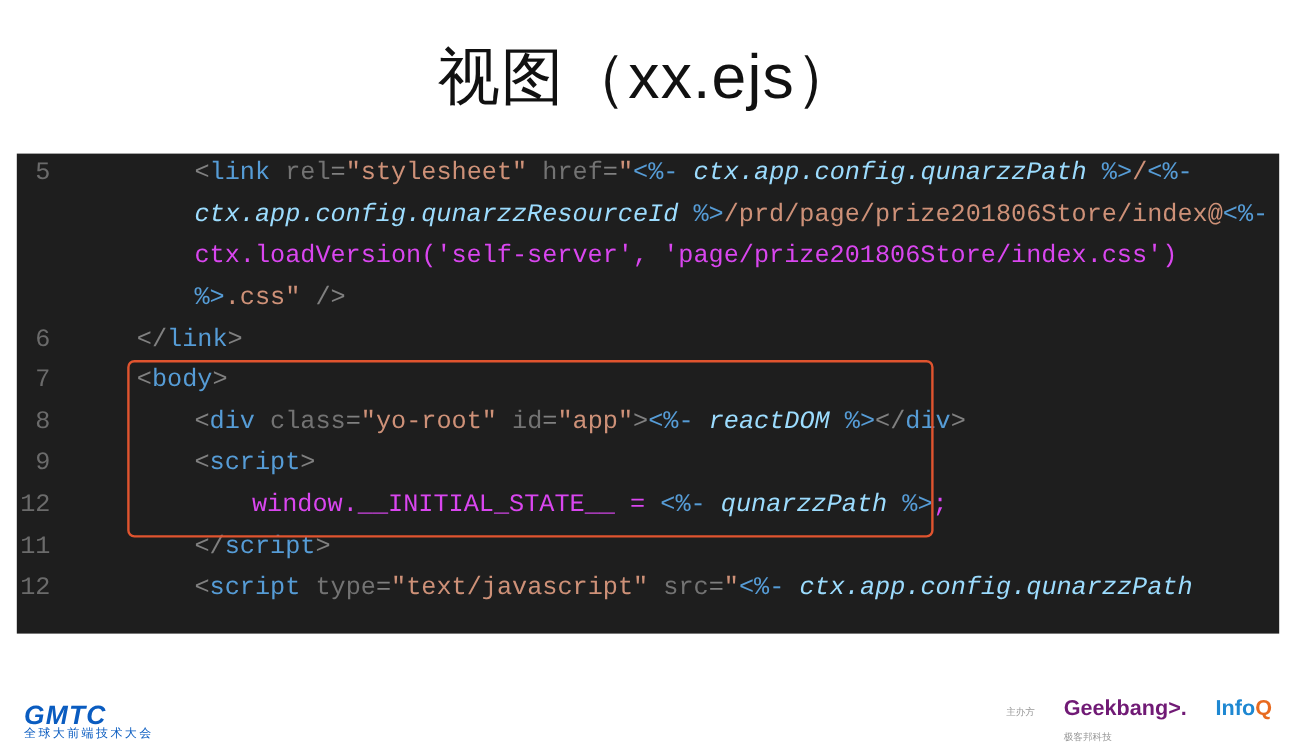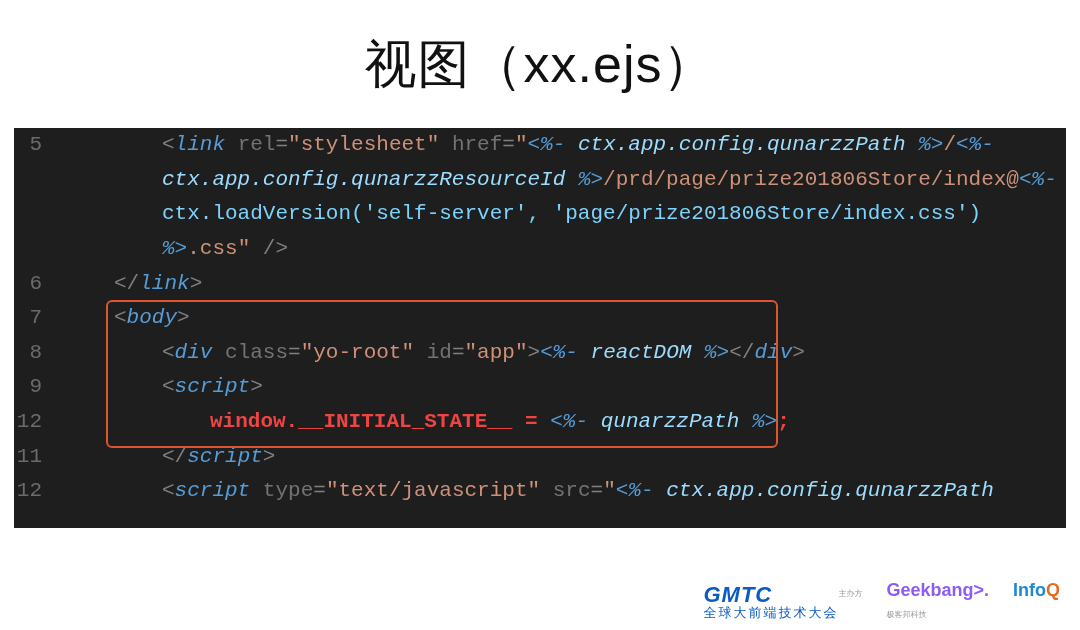--- a/index.html
+++ b/index.html
@@ -55,74 +55,74 @@
     white-space: pre;
     color: #d4d4d4;
     position: relative;
   }
   .indent1 { padding-left: 48px; }
   .indent2 { padding-left: 96px; }
   .indent3 { padding-left: 144px; }
 
   
   .pun  { color: #808080; }
-  .tag  { color: #569cd6; font-style: italic; }
+  .tag  { color: #569cd6; }
   .attr { color: #737373; }
   .str  { color: #ce9178; }
   .expr { color: #9cdcfe; font-style: italic; }
-  .lit  { color: #7dd3fc; }
-  .plain{ color: #ef4444; font-weight: bold; }
+  .lit  { color: #d946ef; }
+  .plain{ color: #d946ef; }
 
   .hilite-box {
     position: absolute;
     border: 2px solid #e0542f;
     border-radius: 6px;
     left: 92px;
     top: 172px;
     width: 668px;
     height: 144px;
     pointer-events: none;
   }
 
   .footer {
     position: absolute;
     left: 0;
     right: 0;
     bottom: 0;
     height: 52px;
     display: flex;
     align-items: center;
-    justify-content: flex-end;
+    justify-content: space-between;
     padding: 0 20px 6px 20px;
     box-sizing: border-box;
   }
   .footer-left {
     color: #0a5cc0;
     font-weight: 700;
     font-style: italic;
     font-size: 22px;
     letter-spacing: 1px;
     line-height: 1;
   }
   .footer-left .sub {
     display: block;
     font-style: normal;
     font-weight: 400;
-    font-size: 13px;
+    font-size: 10px;
     color: #0a5cc0;
     letter-spacing: 2px;
   }
   .footer-right {
     display: flex;
     align-items: baseline;
     gap: 24px;
     font-size: 18px;
   }
   .tiny { font-size: 8px; color:#999; }
-  .gb   { color: #8b5cf6; font-weight: 700; }
+  .gb   { color: #701a75; font-weight: 700; }
   .iq   { color: #1e88d2; font-weight: 700; }
   .iq .q{ color: #e86a1f; }
 </style>
 </head>
 <body>
 
 <div class="slide">
 
   <div class="title">视图（xx.ejs）</div>
 

